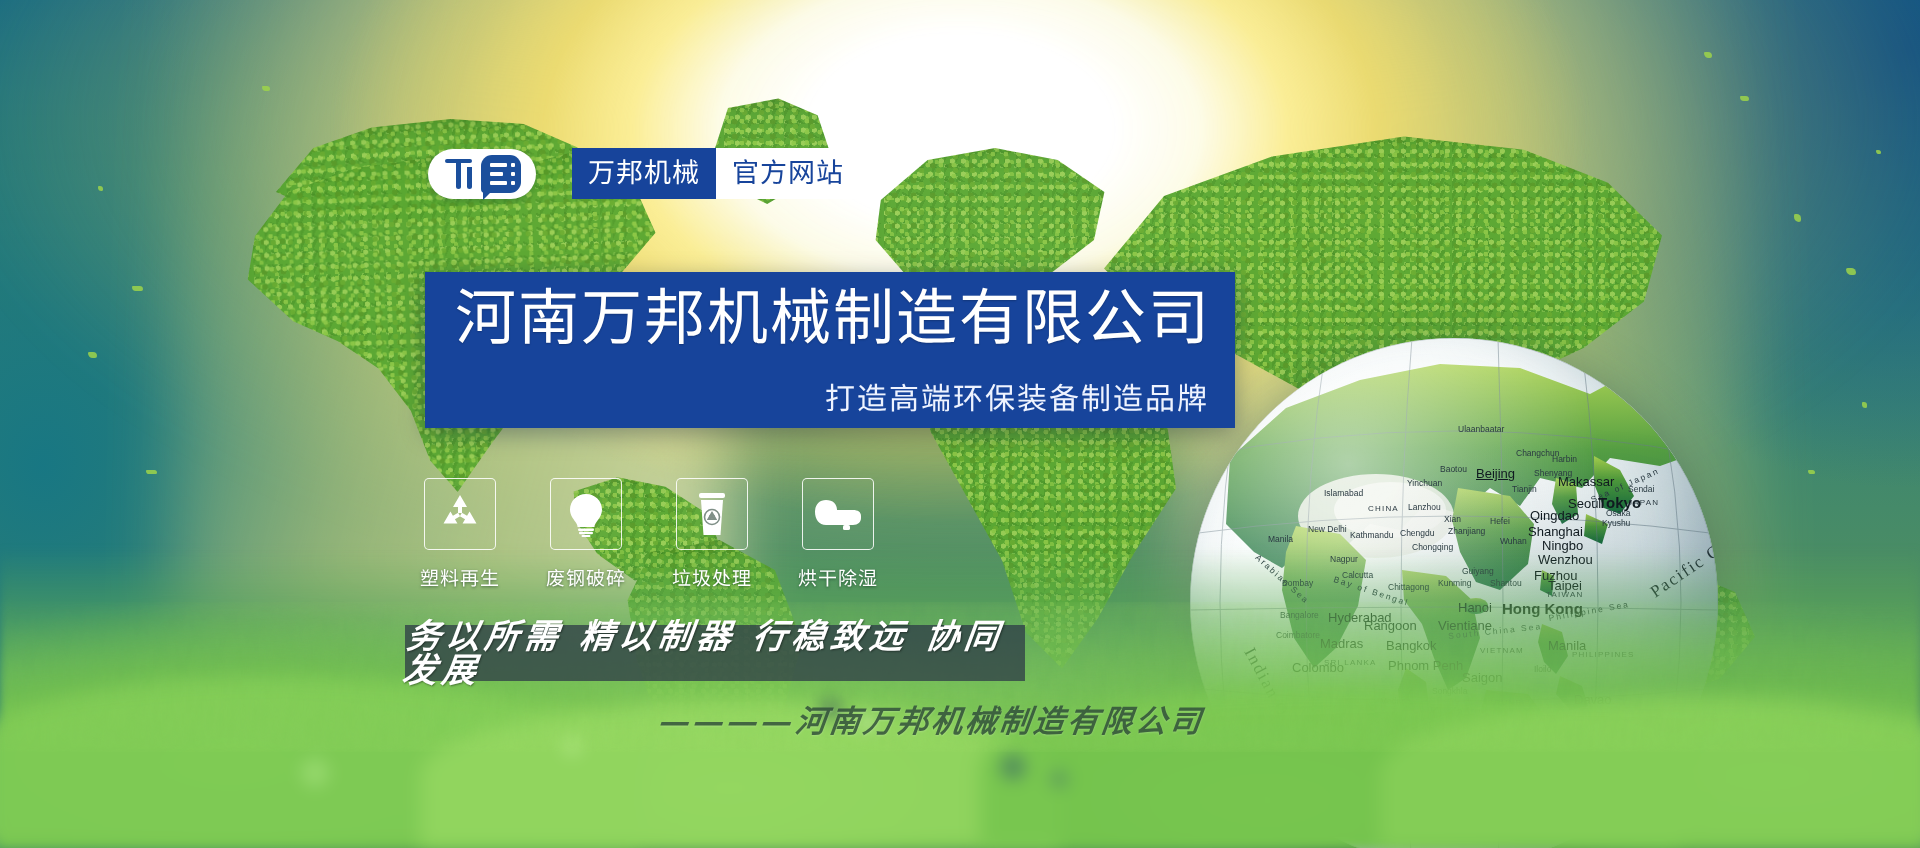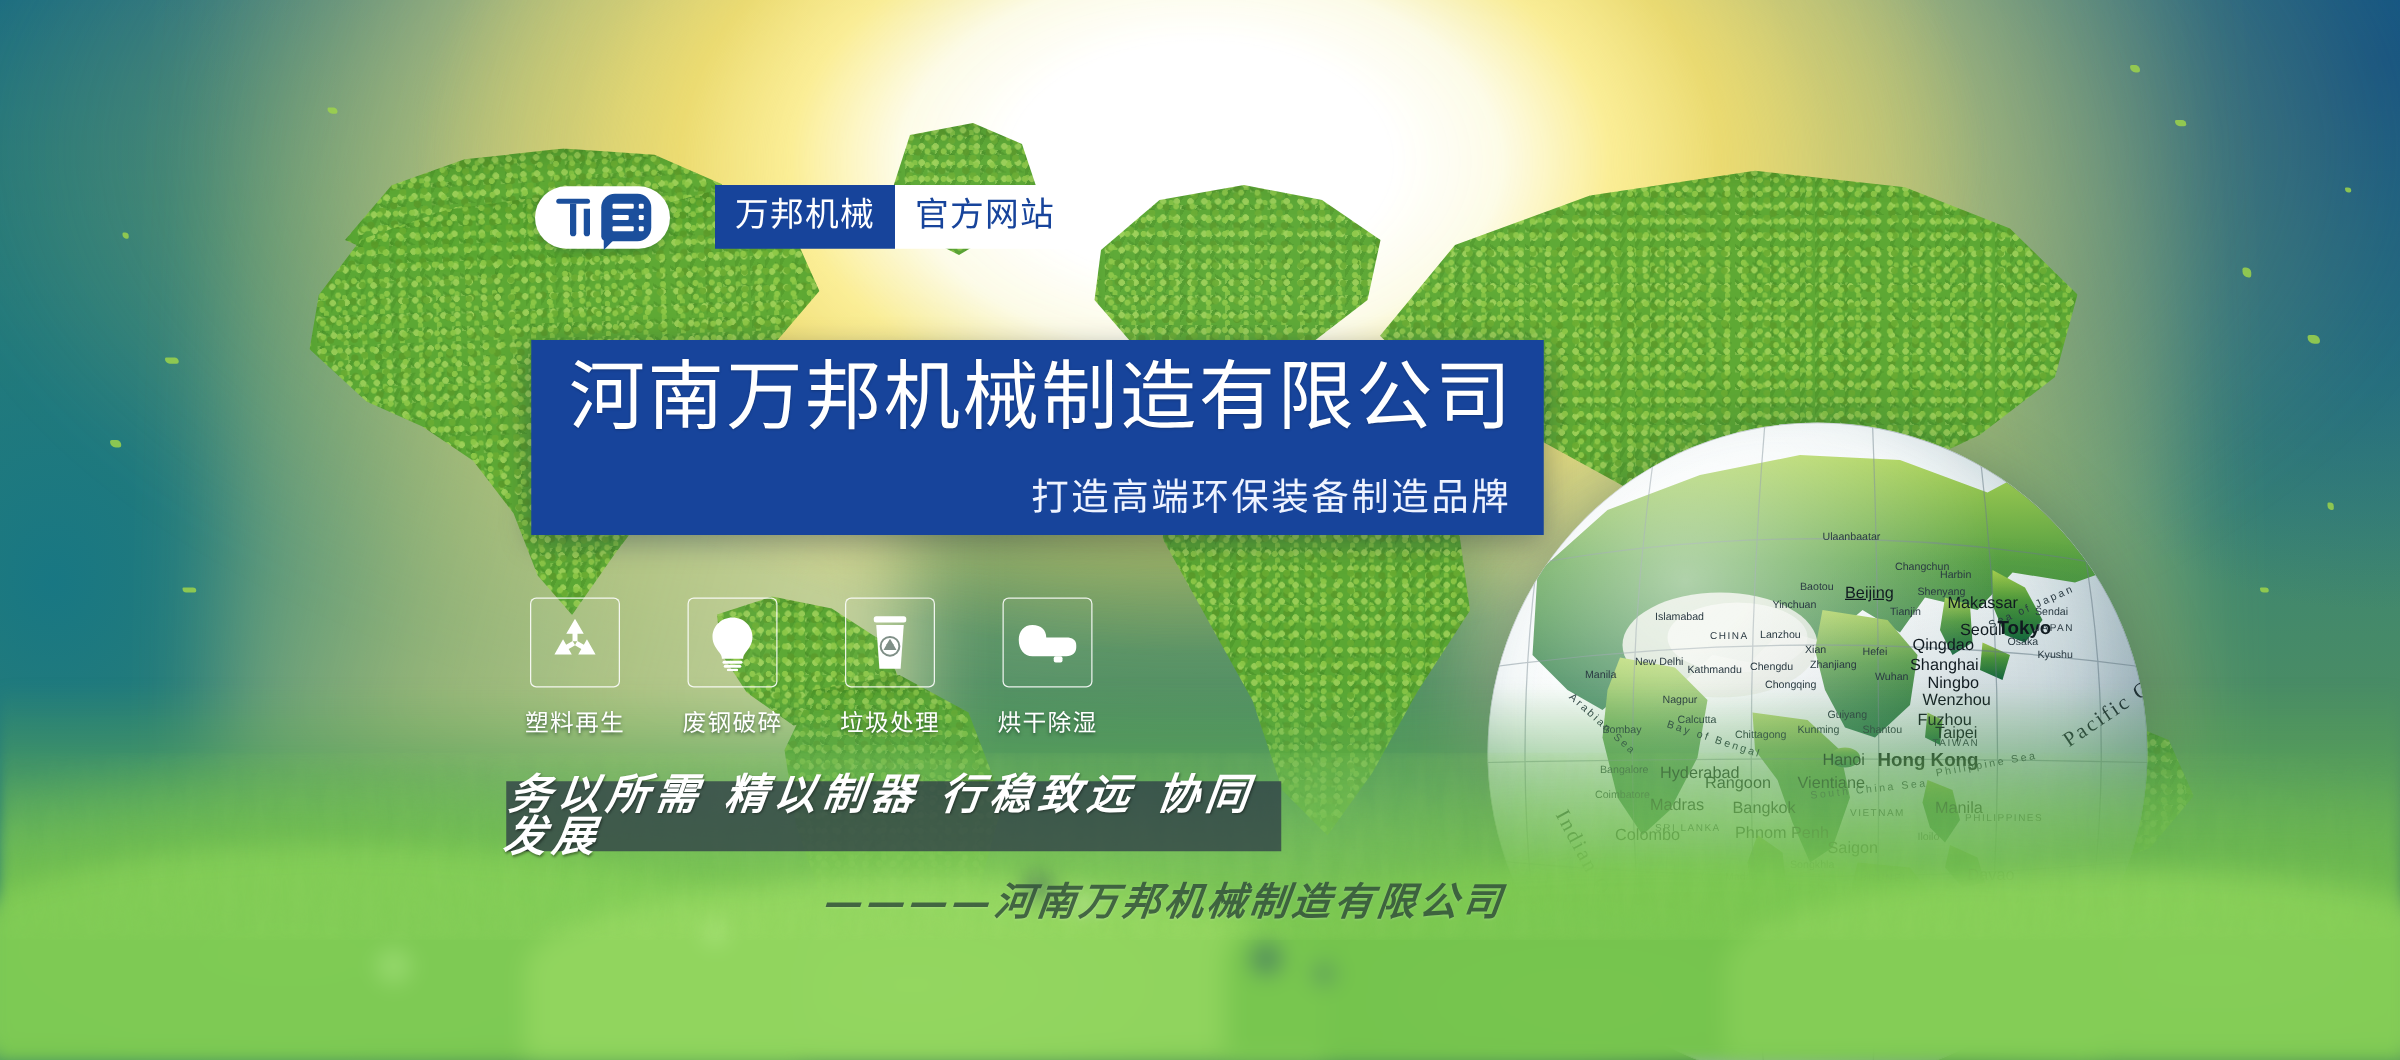--- a/index.html
+++ b/index.html
@@ -375,21 +375,21 @@
           <div class="ocean-label" style="left: 452px; top: 212px; transform: rotate(-34deg);">Pacific Ocean</div>
           <div class="ocean-label" style="left: 28px; top: 352px; transform: rotate(62deg);">Indian Ocean</div>
           <div class="ocean-label city tiny" style="left: 258px; top: 288px; transform: rotate(-6deg);">South China Sea</div>
           <div class="ocean-label city tiny" style="left: 358px; top: 268px; transform: rotate(-10deg);">Philippine Sea</div>
           <div class="ocean-label city tiny" style="left: 142px; top: 248px; transform: rotate(18deg);">Bay of Bengal</div>
           <div class="ocean-label city tiny" style="left: 58px; top: 236px; transform: rotate(42deg);">Arabian Sea</div>
           <div class="ocean-label city tiny" style="left: 398px; top: 142px; transform: rotate(-24deg);">Sea of Japan</div>
           <div class="city tiny" style="left: 268px; top: 86px;">Ulaanbaatar</div>
           <div class="city mid" style="left: 286px; top: 128px; text-decoration: underline;">Beijing</div>
           <div class="city tiny" style="left: 250px; top: 126px;">Baotou</div>
-          <div class="city tiny" style="left: 228px; top: 140px;">Yinchuan</div>
+          <div class="city tiny" style="left: 217px; top: 140px;">Yinchuan</div>
           <div class="city tiny" style="left: 218px; top: 164px;">Lanzhou</div>
           <div class="city tiny" style="left: 254px; top: 176px;">Xian</div>
           <div class="city tiny" style="left: 210px; top: 190px;">Chengdu</div>
           <div class="city tiny" style="left: 222px; top: 204px;">Chongqing</div>
           <div class="city tiny" style="left: 160px; top: 192px;">Kathmandu</div>
           <div class="city tiny" style="left: 310px; top: 198px;">Wuhan</div>
           <div class="city tiny" style="left: 258px; top: 188px;">Zhanjiang</div>
           <div class="city tiny" style="left: 300px; top: 178px;">Hefei</div>
           <div class="city mid" style="left: 340px; top: 170px;">Qingdao</div>
           <div class="city mid" style="left: 338px; top: 186px;">Shanghai</div>
@@ -399,21 +399,21 @@
           <div class="city mid" style="left: 358px; top: 240px;">Taipei</div>
           <div class="city caps" style="left: 356px; top: 252px;">TAIWAN</div>
           <div class="city tiny" style="left: 300px; top: 240px;">Shantou</div>
           <div class="city tiny" style="left: 248px; top: 240px;">Kunming</div>
           <div class="city tiny" style="left: 272px; top: 228px;">Guiyang</div>
           <div class="city big" style="left: 312px; top: 262px;">Hong Kong</div>
           <div class="city mid" style="left: 378px; top: 158px;">Seoul</div>
           <div class="city big" style="left: 408px; top: 156px;">Tokyo</div>
           <div class="city tiny" style="left: 438px; top: 146px;">Sendai</div>
           <div class="city tiny" style="left: 416px; top: 170px;">Osaka</div>
-          <div class="city tiny" style="left: 412px; top: 180px; margin-left: 28px;">Kyushu</div>
+          <div class="city tiny" style="left: 412px; top: 180px;">Kyushu</div>
           <div class="city mid" style="left: 368px; top: 136px;">Makassar</div>
           <div class="city caps" style="left: 438px; top: 160px;">JAPAN</div>
           <div class="city mid" style="left: 268px; top: 262px;">Hanoi</div>
           <div class="city mid" style="left: 248px; top: 280px;">Vientiane</div>
           <div class="city mid" style="left: 174px; top: 280px;">Rangoon</div>
           <div class="city mid" style="left: 196px; top: 300px;">Bangkok</div>
           <div class="city mid" style="left: 198px; top: 320px;">Phnom Penh</div>
           <div class="city mid" style="left: 272px; top: 332px;">Saigon</div>
           <div class="city caps" style="left: 290px; top: 308px;">VIETNAM</div>
           <div class="city mid" style="left: 358px; top: 300px;">Manila</div>

